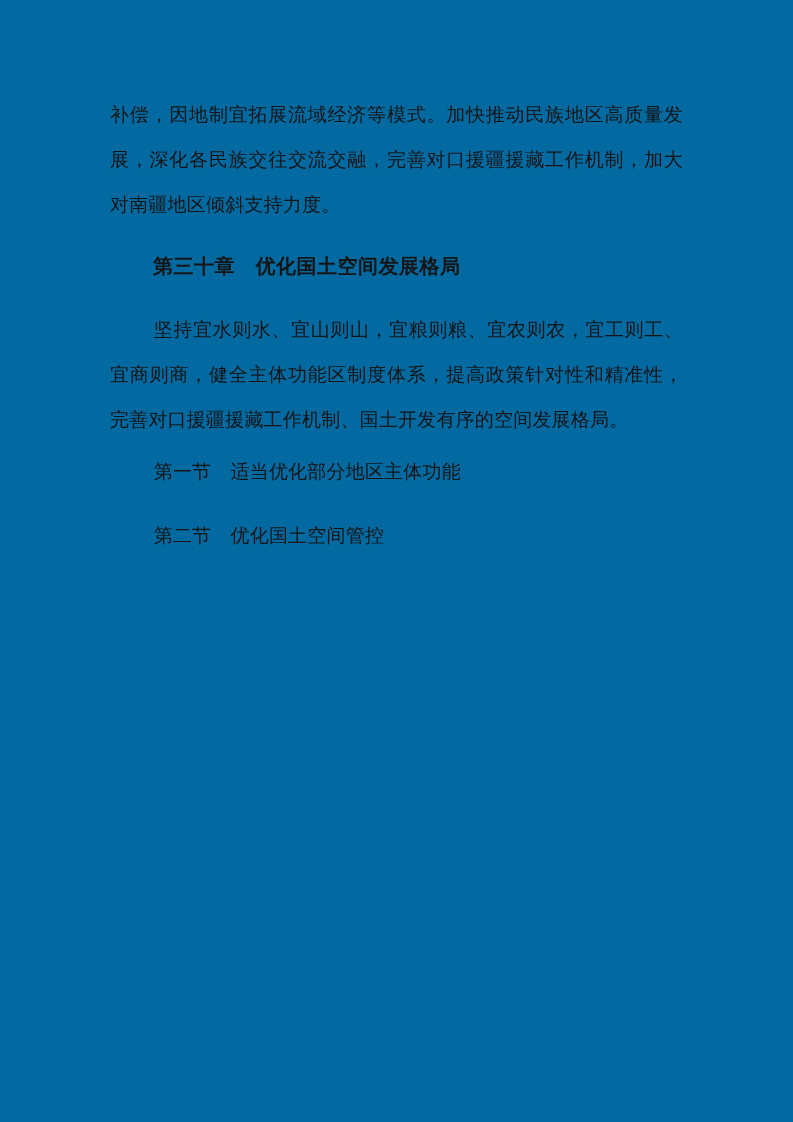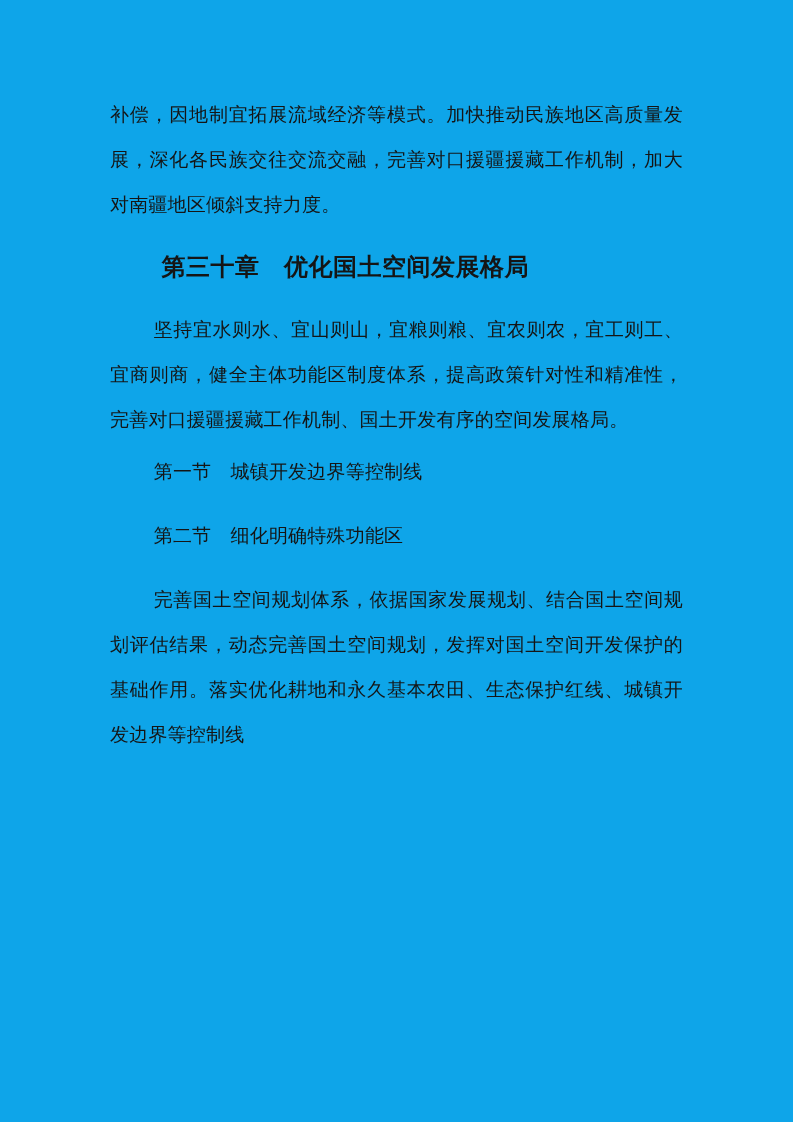--- a/index.html
+++ b/index.html
@@ -6,21 +6,21 @@
     margin: 0;
     padding: 0;
     background: #ffffff;
   }
   .page {
     position: relative;
     box-sizing: border-box;
     width: 793px;
     height: 1122px;
     margin: 0;
-    background: #0ea5e9;
+    background: #0369a1;
     color: #151515;
     font-family: "Liberation Serif", "DejaVu Serif", serif;
     font-size: 19px;
     line-height: 45px;
     padding: 92px 110px 0 110px;
     overflow: hidden;
   }
   .para {
     margin: 0;
     text-align: justify;
@@ -28,21 +28,21 @@
     word-break: break-all;
     letter-spacing: 0.2px;
   }
   .para.no-indent {
     text-indent: 0;
   }
   .chapter-title {
     margin: 17px 0 18px 0;
     font-family: "Liberation Sans", "DejaVu Sans", sans-serif;
     font-weight: bold;
-    font-size: 24px;
+    font-size: 20px;
     line-height: 45px;
     text-indent: 2.15em;
     letter-spacing: 0.5px;
   }
   .section-title {
     margin: 7px 0 19px 0;
     font-weight: normal;
     font-size: 19px;
     line-height: 45px;
     text-indent: 2.3em;
@@ -53,20 +53,19 @@
 <body>
 
 <div class="page">
 
   <p class="para no-indent">补偿，因地制宜拓展流域经济等模式。加快推动民族地区高质量发展，深化各民族交往交流交融，完善对口援疆援藏工作机制，加大对南疆地区倾斜支持力度。</p>
 
   <h2 class="chapter-title">第三十章　优化国土空间发展格局</h2>
 
   <p class="para">坚持宜水则水、宜山则山，宜粮则粮、宜农则农，宜工则工、宜商则商，健全主体功能区制度体系，提高政策针对性和精准性，完善对口援疆援藏工作机制、国土开发有序的空间发展格局。</p>
 
-  <h3 class="section-title">第一节　城镇开发边界等控制线</h3>
+  <h3 class="section-title">第一节　适当优化部分地区主体功能</h3>
 
 
-  <h3 class="section-title">第二节　细化明确特殊功能区</h3>
+  <h3 class="section-title">第二节　优化国土空间管控</h3>
 
-  <p class="para">完善国土空间规划体系，依据国家发展规划、结合国土空间规划评估结果，动态完善国土空间规划，发挥对国土空间开发保护的基础作用。落实优化耕地和永久基本农田、生态保护红线、城镇开发边界等控制线</p>
 
 </div>
 
 </body></html>

